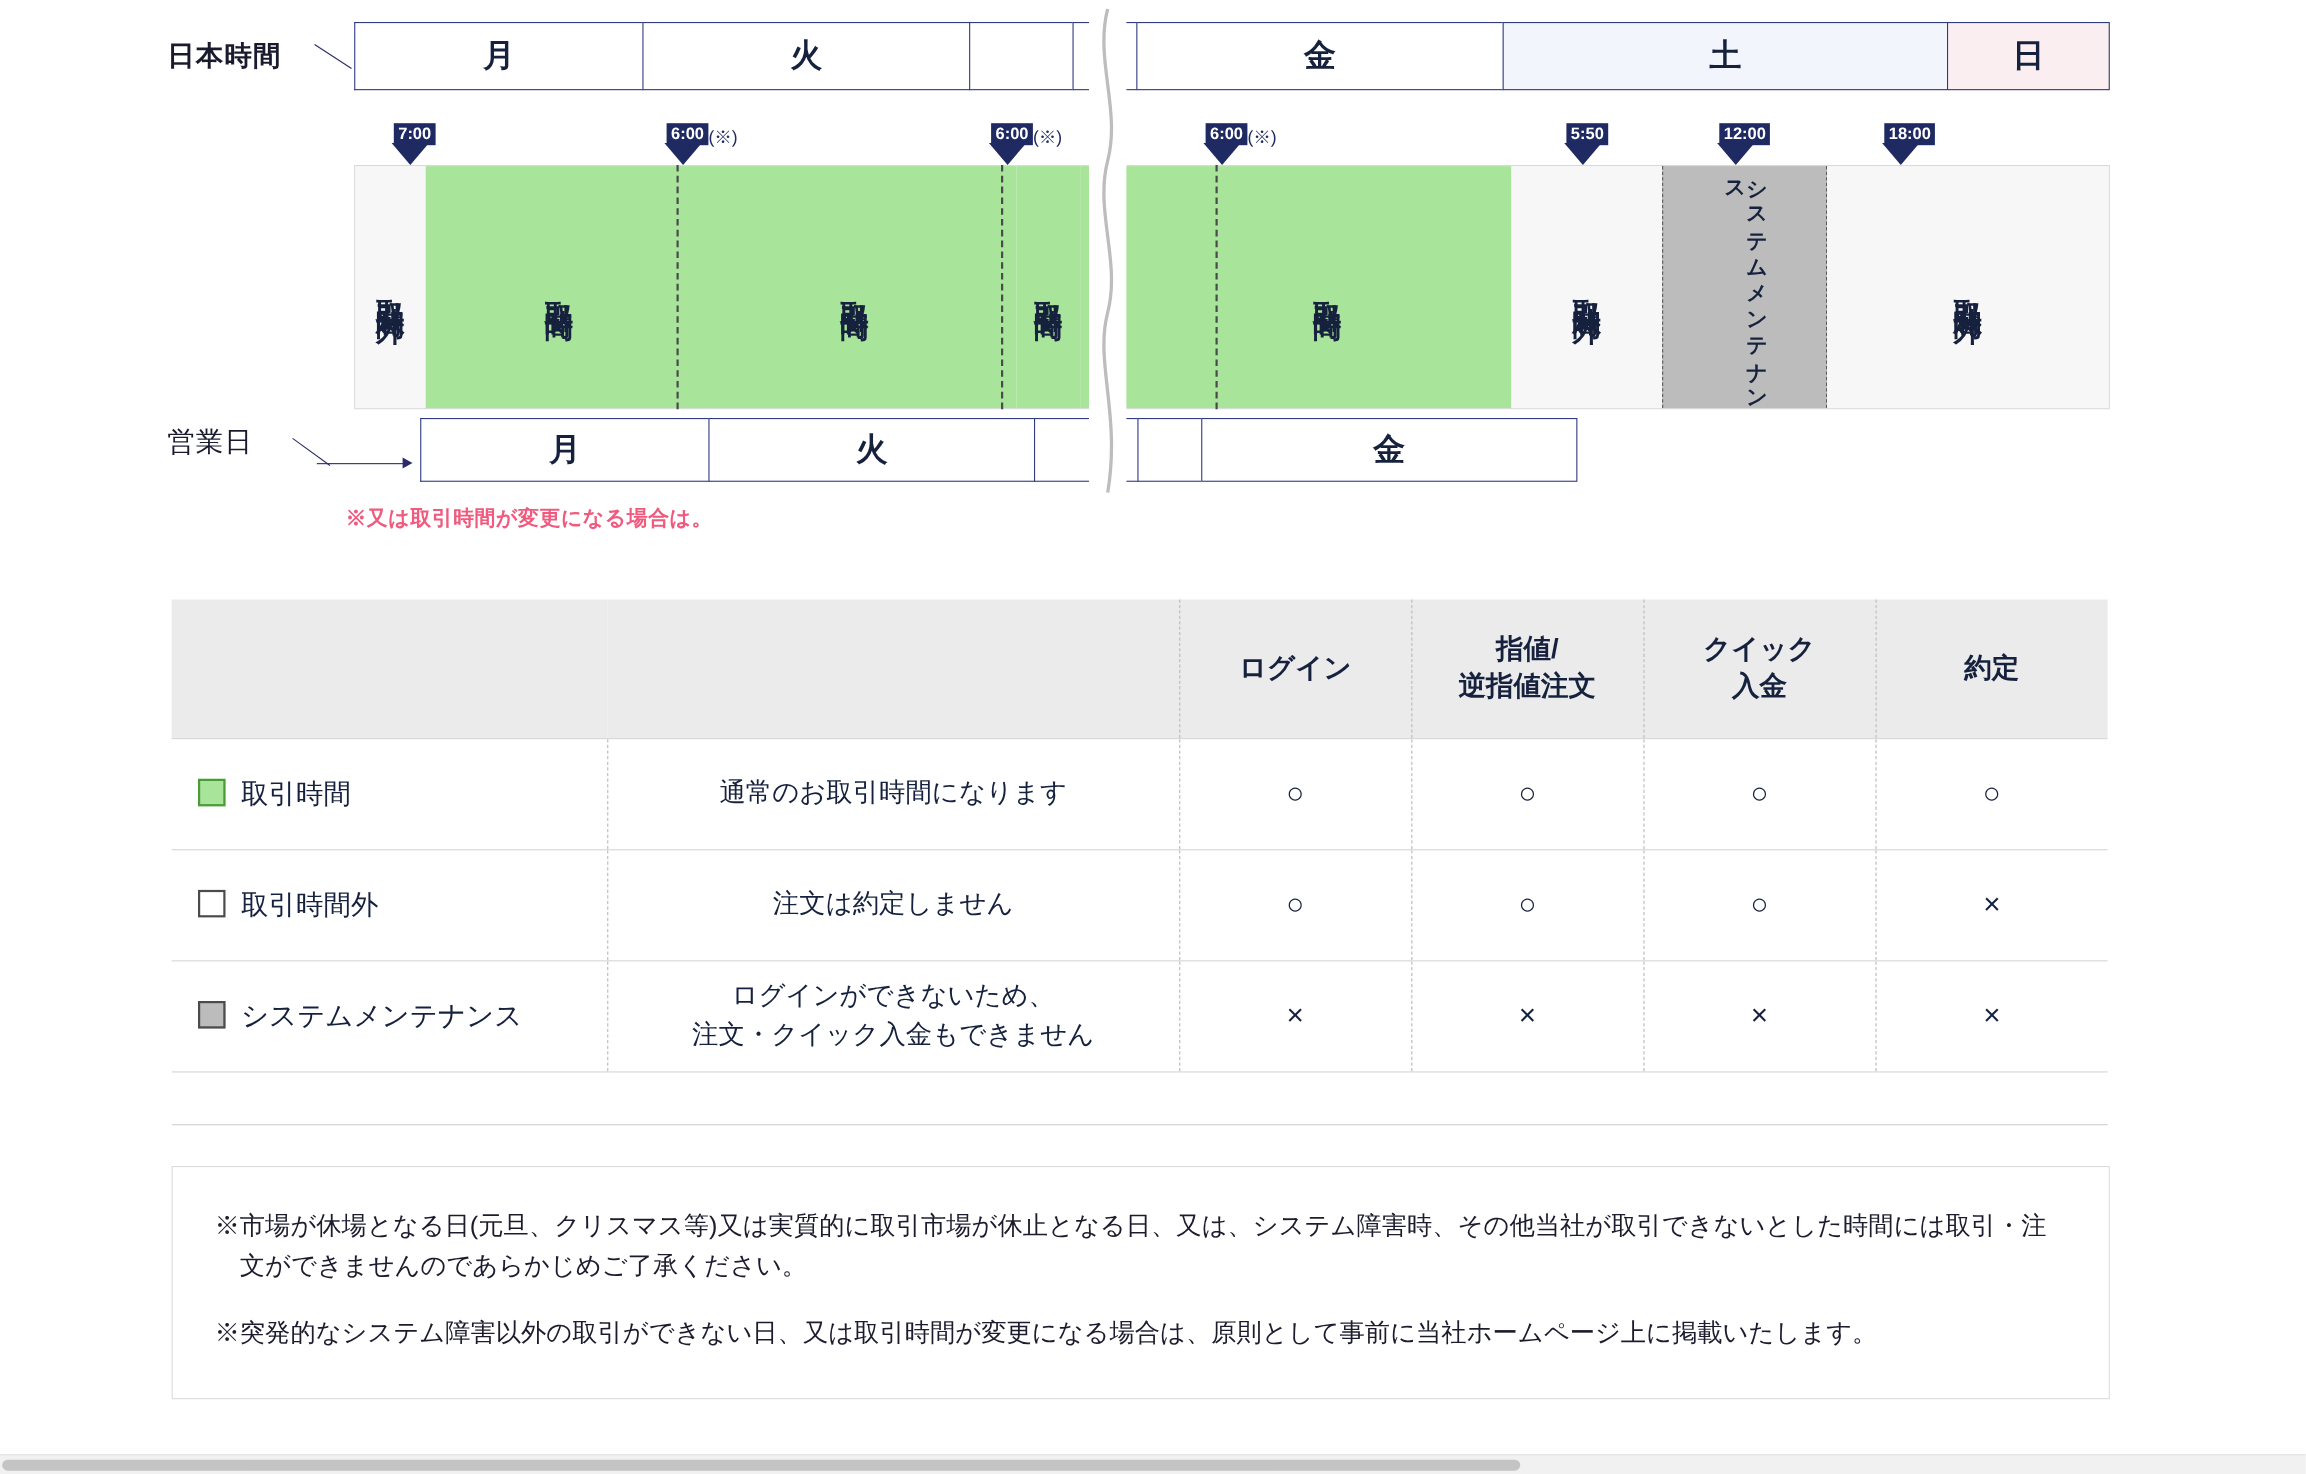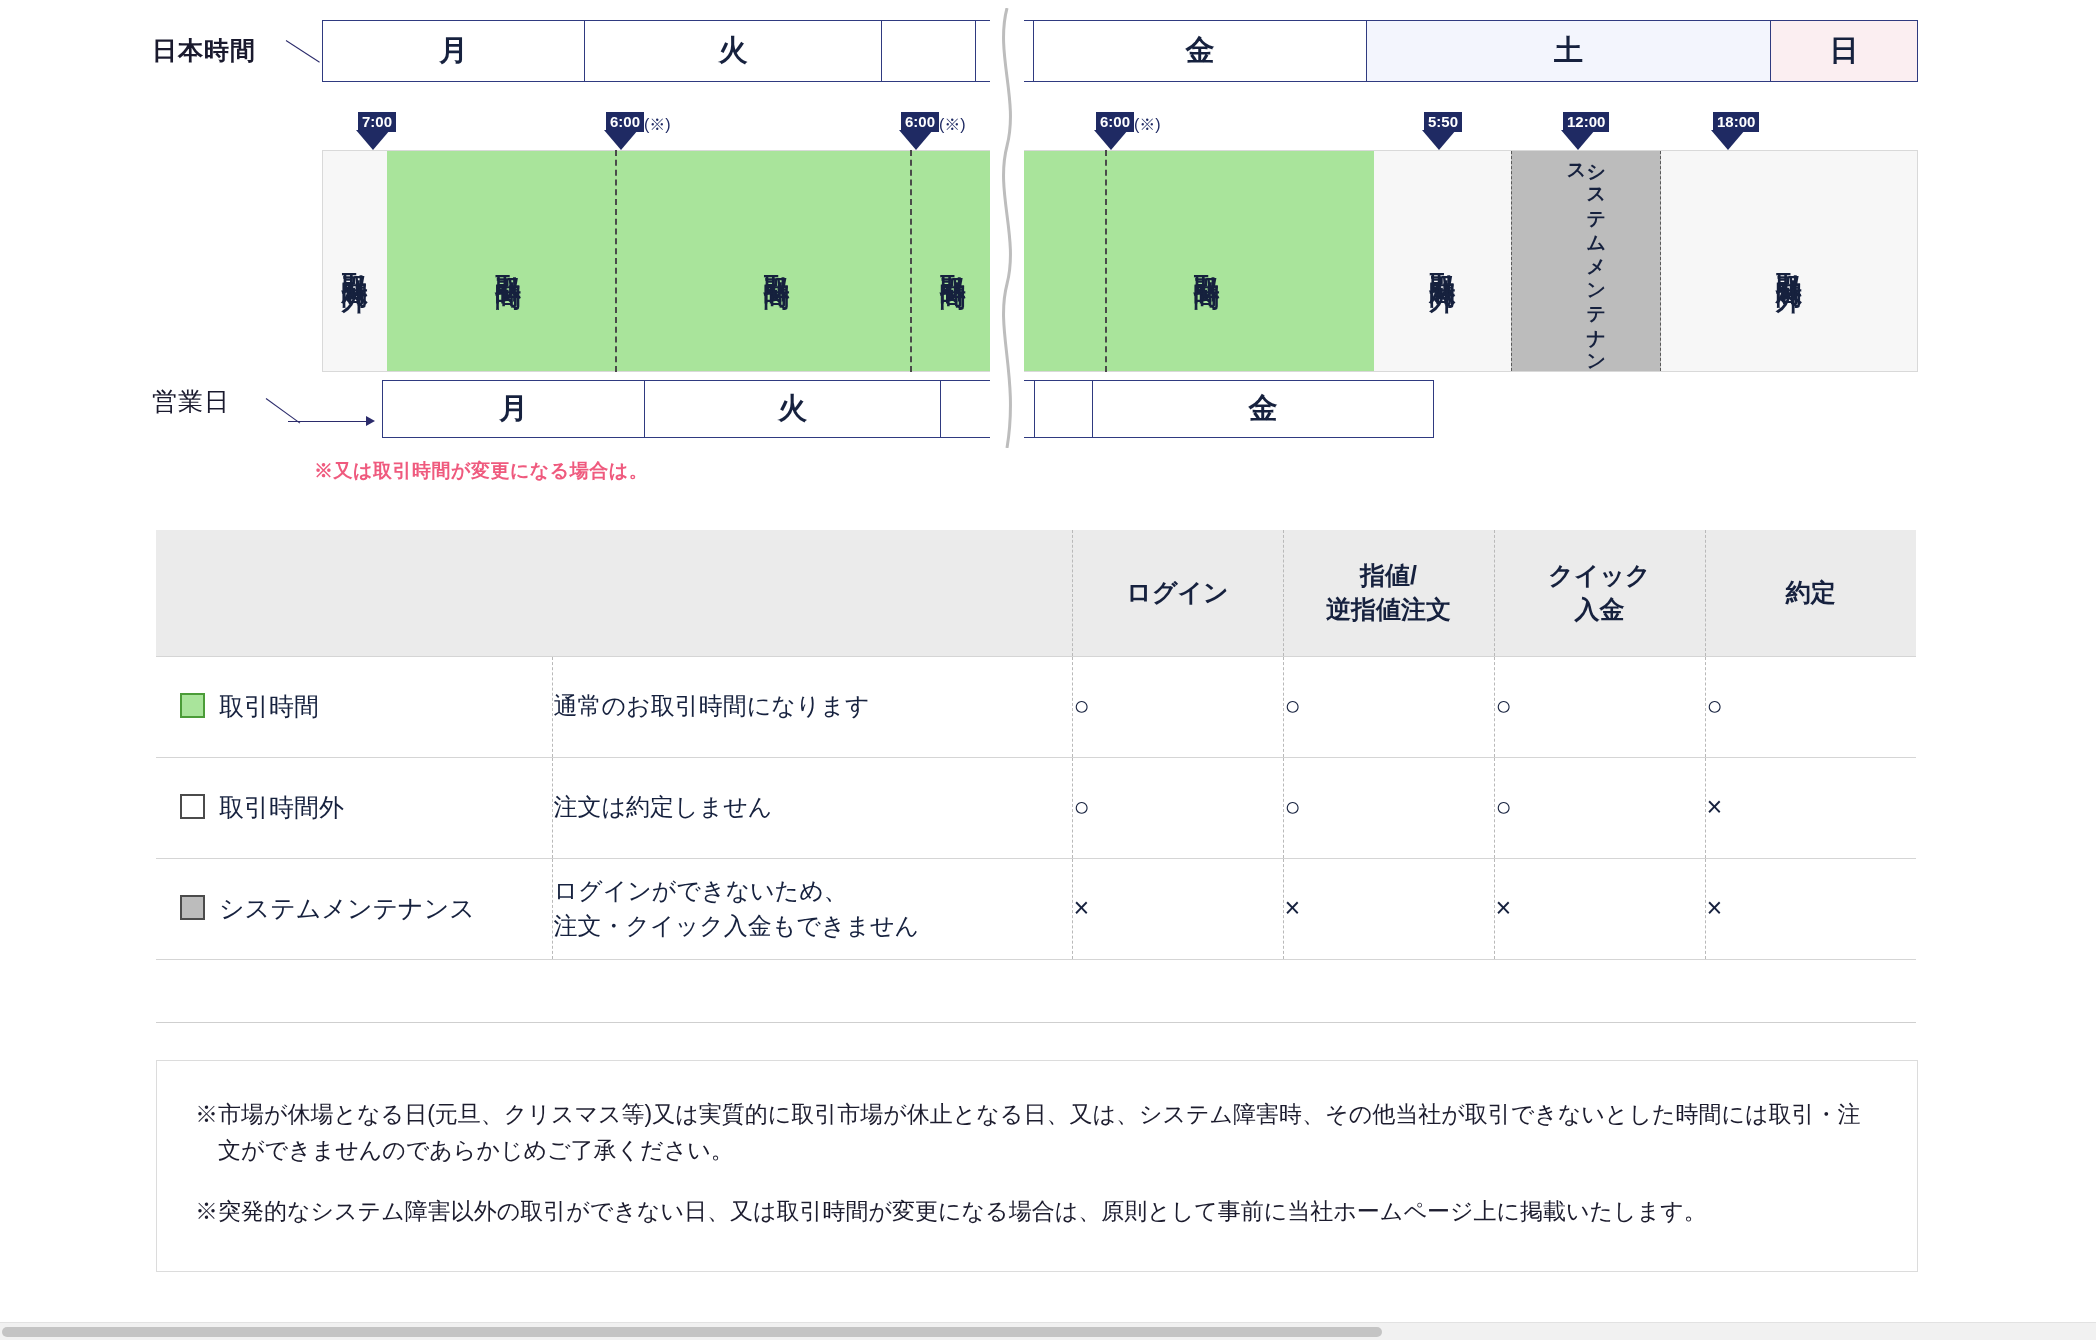--- a/index.html
+++ b/index.html
@@ -195,21 +195,21 @@
     font-size: 19px;
     font-weight: 700;
     color: #ef5a7e;
     letter-spacing: 0.5px;
   }
 
   
   .table-wrap {
     position: absolute;
     left: 156px;
-    top: 530px;
+    top: 545px;
     width: 1760px;
   }
   table.legend {
     width: 100%;
     border-collapse: collapse;
     table-layout: fixed;
   }
   table.legend thead th {
     background: #ebebeb;
     height: 126px;
@@ -220,21 +220,21 @@
     line-height: 1.35;
     border: none;
   }
   table.legend thead th.c-name { width: 396px; }
   table.legend thead th.c-desc { width: 520px; }
   table.legend thead th.c-opt { width: 211px; border-left: 1.5px dashed #b9b9b9; }
   table.legend tbody td {
     border-bottom: 1.5px solid #d5d5d5;
     font-size: 25px;
     color: #16213e;
-    text-align: left;
+    text-align: center;
     height: 101px;
     vertical-align: middle;
   }
   table.legend tbody tr:first-child td { border-top: 1.5px solid #d5d5d5; }
   table.legend tbody td.c-name {
     text-align: left;
     padding-left: 24px;
     font-weight: 400;
   }
   table.legend tbody td.c-desc {

